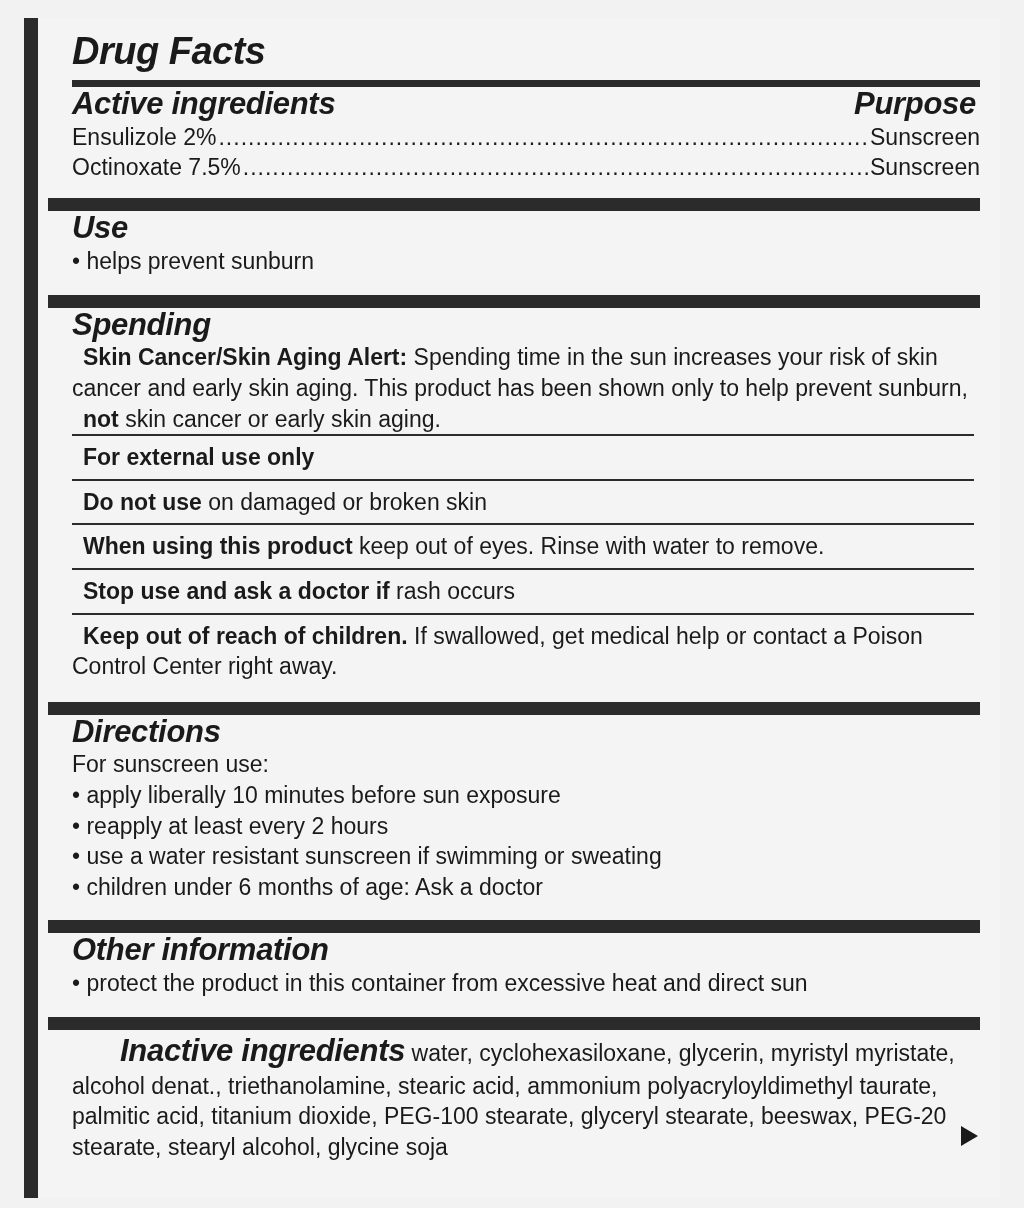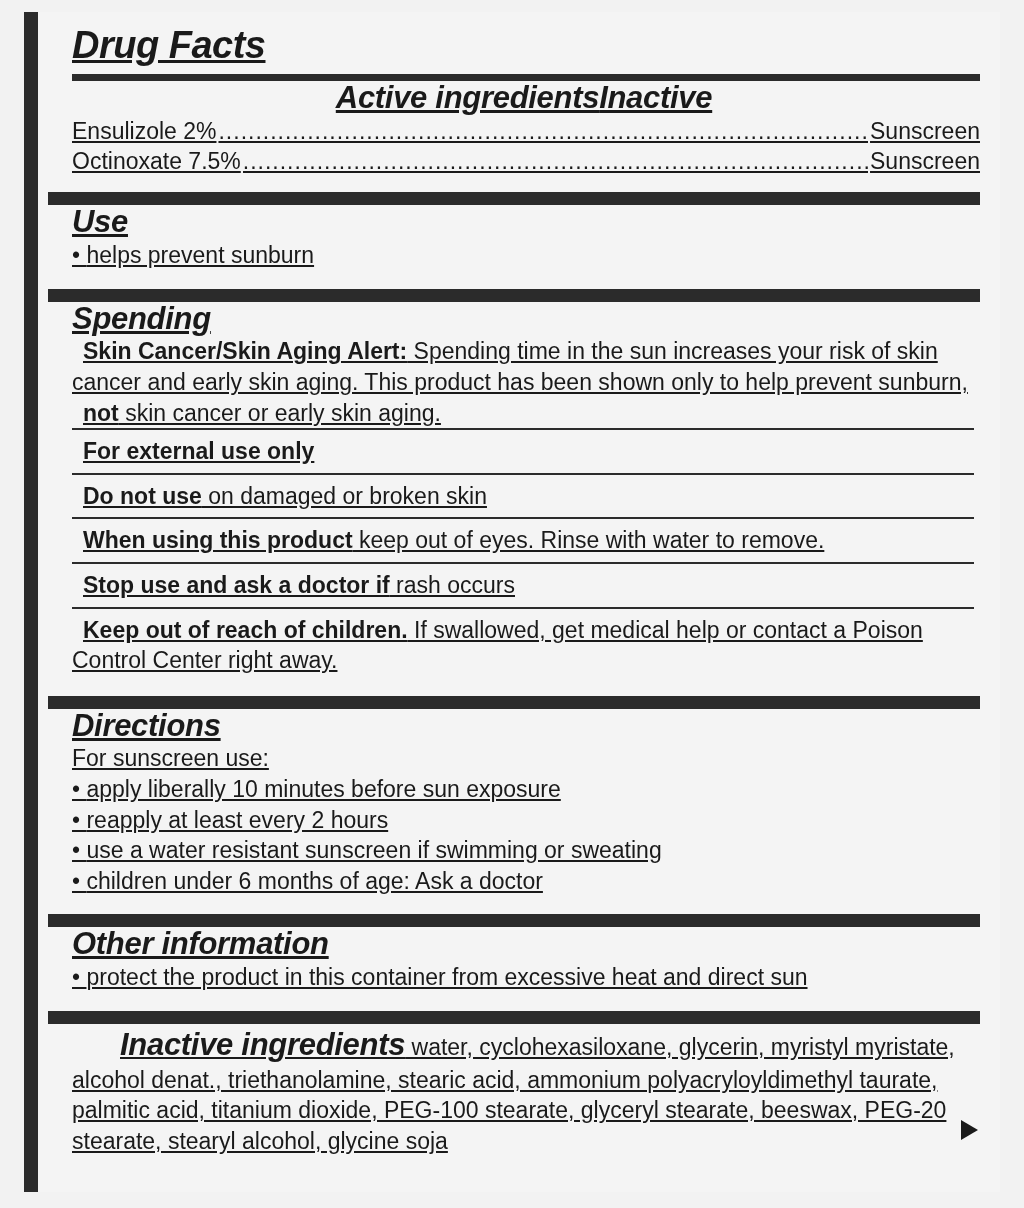--- a/index.html
+++ b/index.html
@@ -17,28 +17,27 @@
   .page {
     position: relative;
     width: 1024px;
     height: 1208px;
     background: #f2f2f2;
     box-sizing: border-box;
   }
   .panel {
     position: absolute;
     left: 24px;
-    top: 12px;
+    top: 18px;
     width: 976px;
     height: 1180px;
     background: #f4f4f4;
     border-left: 14px solid #2b2b2b;
     box-sizing: border-box;
     padding: 0;
-    text-decoration: underline;
   }
   .inner {
     position: relative;
     width: 100%;
     height: 100%;
     box-sizing: border-box;
     padding: 0 20px 0 10px;
   }
 
   
@@ -59,21 +58,21 @@
     border-top: 13px solid #2b2b2b;
     margin: 10px 0 0 0;
   }
 
   .section {
     padding: 0 0 0 24px;
   }
 
   .hdr-row {
     display: flex;
-    justify-content: center;
+    justify-content: space-between;
     align-items: baseline;
     padding-right: 4px;
   }
   .hdr {
     font-size: 31px;
     font-weight: bold;
     font-style: italic;
     line-height: 1.12;
     letter-spacing: -0.3px;
   }
@@ -145,21 +144,21 @@
 <div class="page">
   <div class="panel">
     <div class="inner">
 
       <div class="df-title">Drug Facts</div>
       <div class="rule-heavy"></div>
 
       <div class="section">
         <div class="hdr-row">
           <div class="hdr">Active ingredients</div>
-          <div class="hdr">Inactive</div>
+          <div class="hdr">Purpose</div>
         </div>
         <div class="ing-line">
           <span class="ing-name">Ensulizole 2%</span>
           <span class="ing-dots">......................................................................................................</span>
           <span class="ing-purpose">Sunscreen</span>
         </div>
         <div class="ing-line">
           <span class="ing-name">Octinoxate 7.5%</span>
           <span class="ing-dots">.......................................................................................................</span>
           <span class="ing-purpose">Sunscreen</span>

